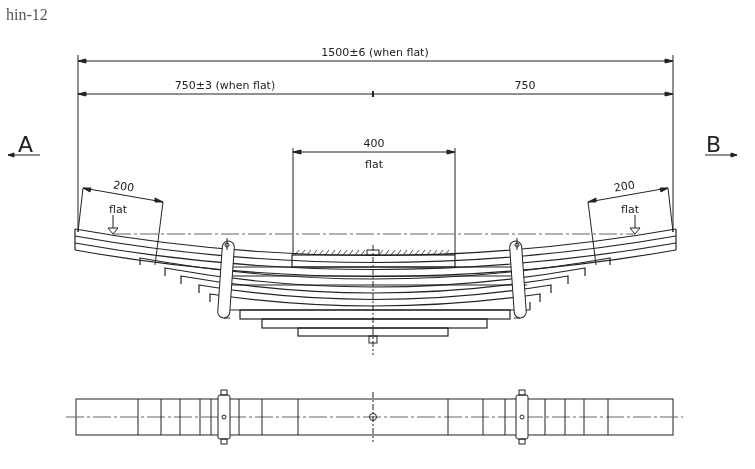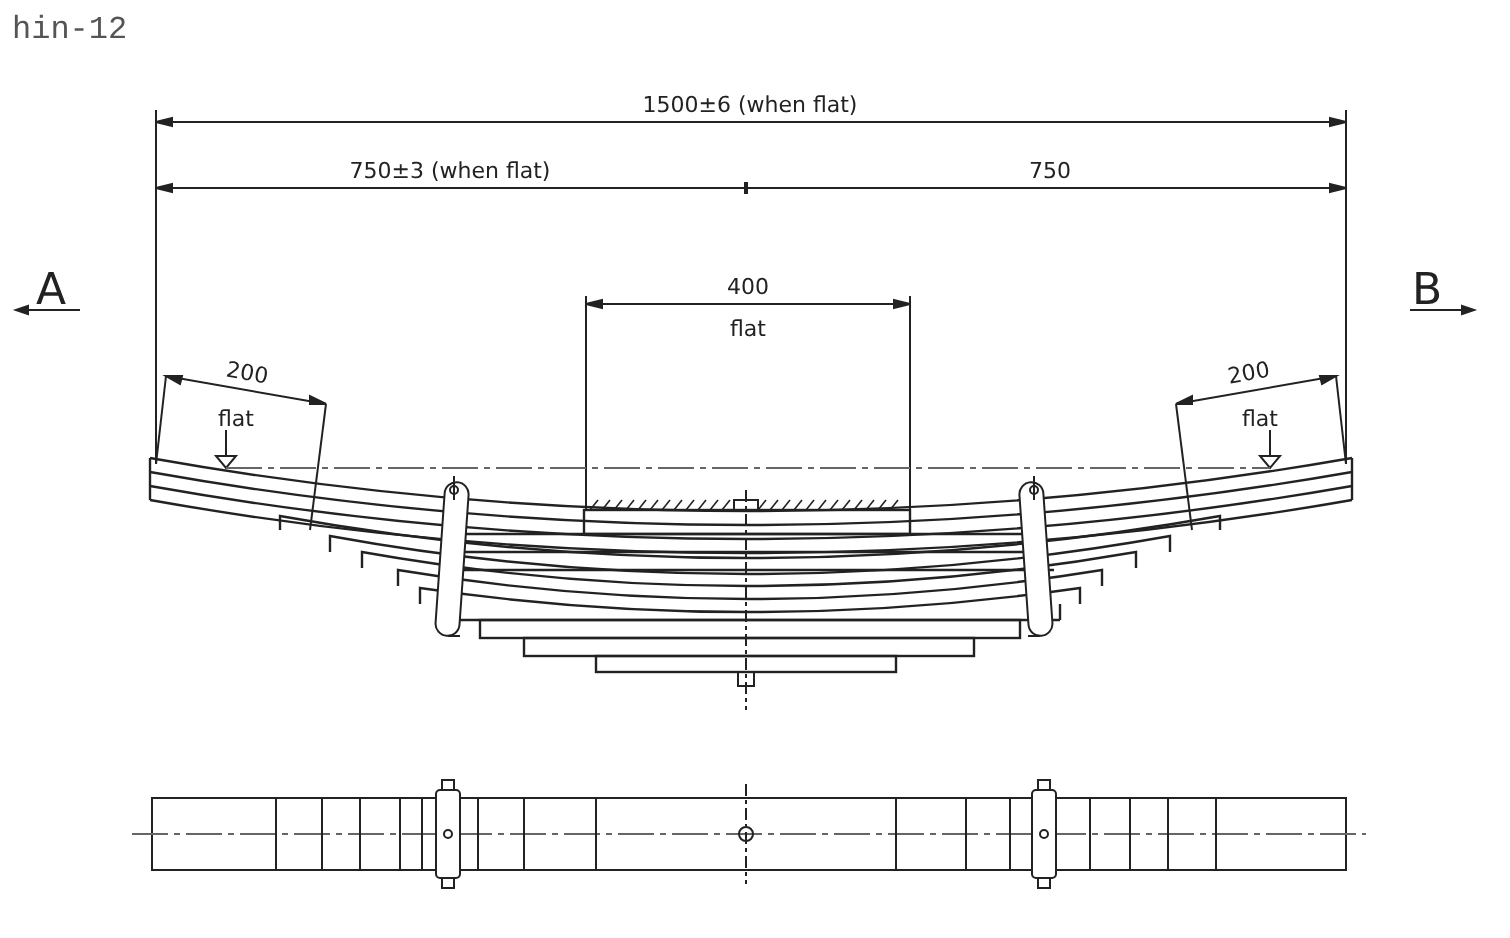--- a/index.html
+++ b/index.html
@@ -1,17 +1,17 @@
 <!DOCTYPE html>
 <html><head>
 <meta charset="utf-8">
 <style>
   html, body { margin:0; padding:0; background:#ffffff; }
   body { width:755px; height:469px; position:relative; overflow:hidden; font-family:"Liberation Sans", sans-serif; }
-  .title { position:absolute; left:6px; top:6px; font-size:16px; color:#555555; font-family:Liberation Mono, monospace; }
+  .title { position:absolute; left:6px; top:6px; font-size:16px; color:#555555; font-family:Liberation Serif, serif; }
   svg { position:absolute; left:0; top:0; }
   .dim-text { font-family:"DejaVu Sans", sans-serif; font-size:11px; fill:#222; }
   .view-label { font-family:"DejaVu Sans", sans-serif; font-size:22px; fill:#222; }
 </style>
 </head>
 <body>
 
 <div class="title">hin-12</div>
 
 <svg width="755" height="469" viewBox="0 0 755 469">

